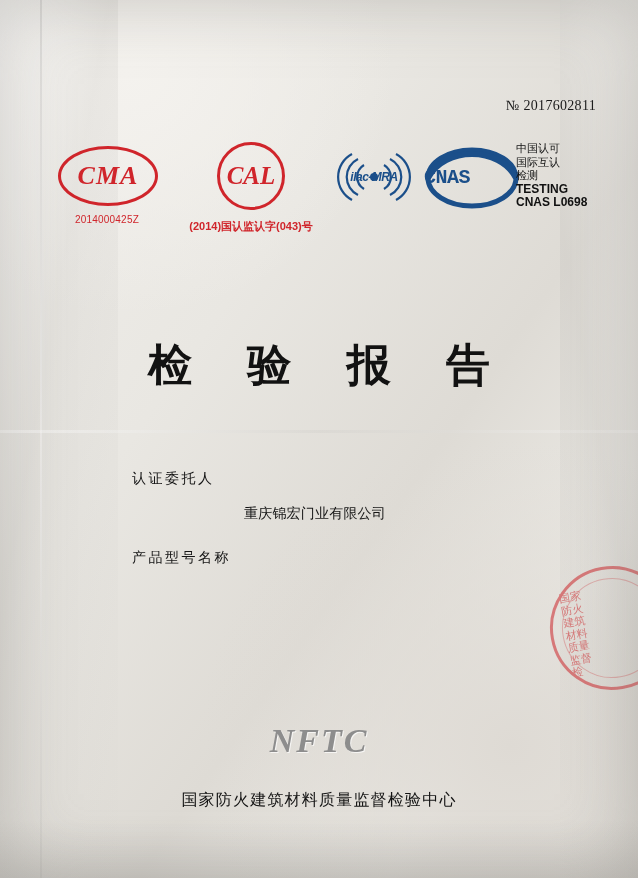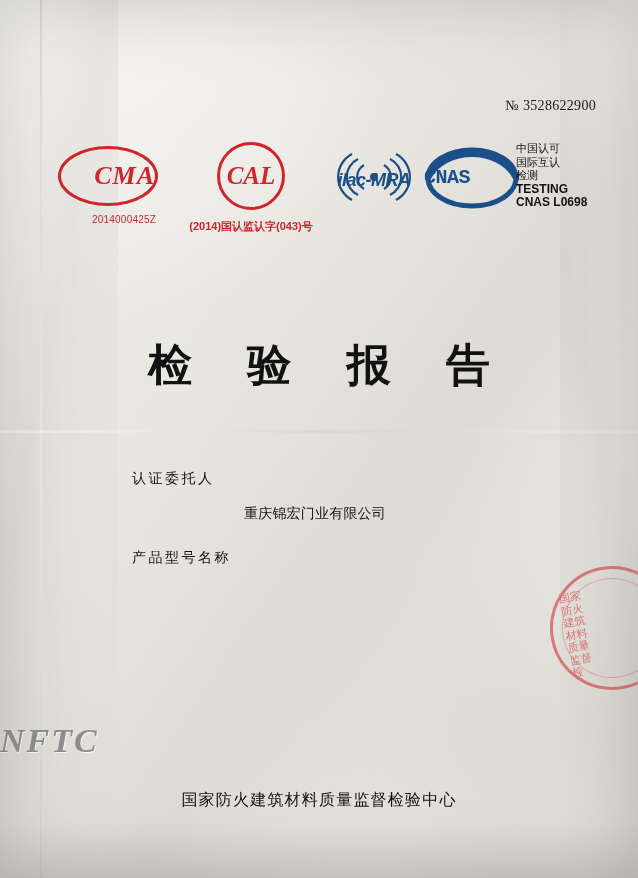--- a/index.html
+++ b/index.html
@@ -61,21 +61,21 @@
     top: 138px;
     height: 100px;
   }
 
   
   .cma {
     position: absolute;
     left: 58px;
     top: 8px;
     width: 98px;
-    text-align: right;
+    text-align: center;
   }
   .cma-ell {
     width: 94px;
     height: 54px;
     border: 3px solid #d0252b;
     border-radius: 50%/50%;
     position: relative;
     margin: 0 auto;
   }
   .cma-text {
@@ -142,21 +142,21 @@
   }
   .ilac svg { display: block; }
   .ilac-label {
     position: absolute;
     left: 0; right: 0;
     top: 26px;
     text-align: center;
     font-family: "Liberation Sans", sans-serif;
     font-weight: bold;
     font-style: italic;
-    font-size: 18px;
+    font-size: 12px;
     color: #1b4f8a;
     letter-spacing: -0.5px;
   }
 
   
   .cnas {
     position: absolute;
     left: 424px;
     top: 2px;
     width: 96px;
@@ -256,20 +256,21 @@
     color: #cf3b3f;
     font-family: "DejaVu Sans", sans-serif;
     letter-spacing: 0px;
   }
 
   
   .nftc {
     position: absolute;
     left: 0; right: 0;
     top: 722px;
+    text-align: center;
     font-family: "Liberation Serif", serif;
     font-style: italic;
     font-weight: bold;
     font-size: 34px;
     letter-spacing: 2px;
     color: #8d8d8d;
     text-shadow: 1px 1px 0 rgba(255,255,255,0.7);
   }
 
   
@@ -288,21 +289,21 @@
 <body>
 
 <div class="page">
 
   <div class="crease c1"></div>
   <div class="crease c2"></div>
   <div class="crease c3"></div>
   <div class="crease c4"></div>
   <div class="crease c5"></div>
 
-  <div class="serial">№ 3528622900</div>
+  <div class="serial">№ 2017602811</div>
 
   <div class="logos">
 
     <div class="cma">
       <div class="cma-ell">
         <div class="cma-text">CMA</div>
       </div>
       <div class="cma-code">2014000425Z</div>
     </div>
 

